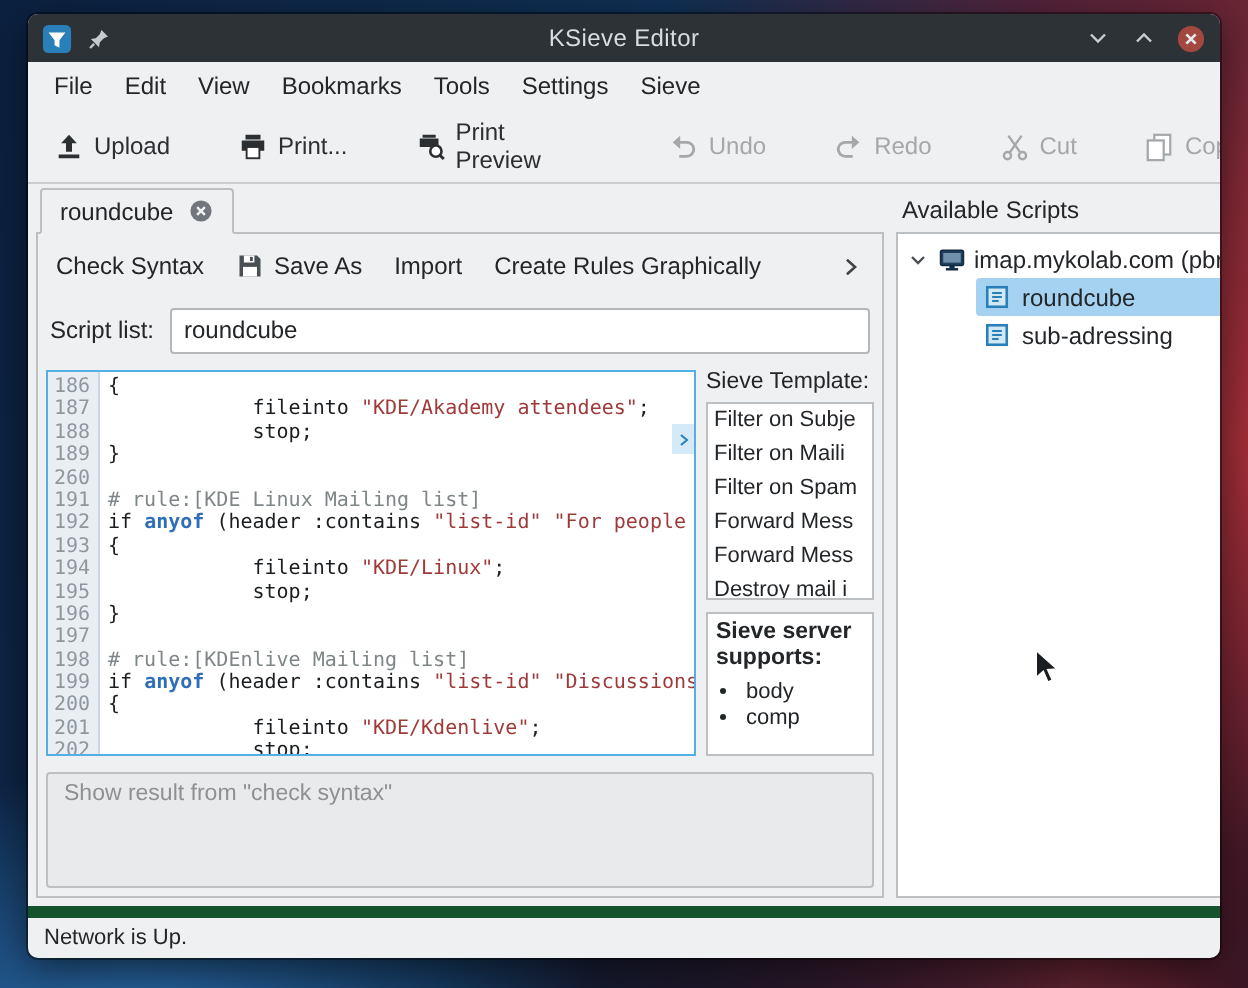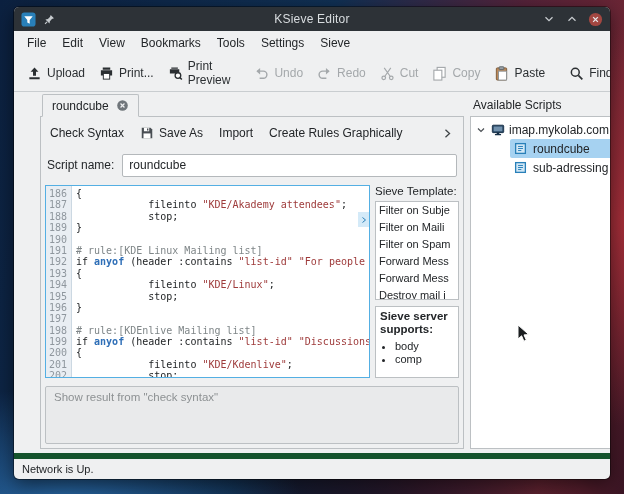--- a/index.html
+++ b/index.html
@@ -24,27 +24,27 @@
   .tb-title { flex:1; text-align:center; letter-spacing:.2px; }
   .tb-controls { width:120px; display:flex; justify-content:flex-end; align-items:center; gap:9px; }
   .icon { display:inline-flex; align-items:center; justify-content:center; line-height:0; }
 
   
   .menubar { flex:0 0 24px; display:flex; align-items:center; padding:0 5px; font-size:12px; }
   .menu-item { padding:3px 8px; border-radius:2px; }
 
   
   .toolbar { flex:0 0 30px; display:flex; align-items:center; padding:0 6px;
-    border-bottom:1px solid #c9cdd0; font-size:12px; }
+    border-bottom:1px solid #c9cdd0; font-size:12px;gap:20px; }
   .tbtn { display:flex; align-items:center; gap:5px; padding:4px 7px; color:#2b2f32; border-radius:2px; }
   .tbtn.disabled { color:#a4a8ab; }
   .tsep { width:1px; height:19px; background:#cdd1d4; margin:0 5px; }
 
   
-  .content { flex:1; display:flex; gap:6px; padding:2px 4px 4px 4px; min-height:0;margin-left:22px; }
+  .content { flex:1; display:flex; gap:6px; padding:2px 4px 4px 4px; min-height:0; }
   .left-pane { width:424px; display:flex; flex-direction:column; min-height:0; }
   .tab-row { flex:0 0 22px; display:flex; padding-left:2px; position:relative; z-index:2; }
   .tab { display:flex; align-items:center; gap:7px; padding:0 9px; font-size:12px;
     background:#eff0f1; border:1px solid #bcc0c3; border-bottom:1px solid #eff0f1;
     border-radius:2px 2px 0 0; height:23px; margin-bottom:-1px; }
   .tab-frame { flex:1; border:1px solid #bcc0c3; background:#eff0f1;
     padding:4px; display:flex; flex-direction:column; gap:8px; min-height:0; }
 
   .actions-row { flex:0 0 24px; display:flex; align-items:center; gap:16px;
     font-size:12px; padding:0 5px; }
@@ -274,32 +274,32 @@
             <span class="action-btn">Create Rules Graphically</span>
             <span class="spacer"></span>
             <span class="icon">
                 <svg width="13" height="13" viewBox="0 0 16 16">
                   <path d="M5.5 3.5 10.5 8l-5 4.5" fill="none" stroke="#3f4447" stroke-width="1.6"></path>
                 </svg>
               </span>
           </div>
 
           <div class="name-row">
-            <span>Script name:</span>
+            <span>Script list:</span>
             <input type="text" value="roundcube" style="">
           </div>
 
           <div class="mid-row">
             <div class="editor">
               <div class="gutter">
                   <div class="gnum">186</div>
                   <div class="gnum">187</div>
                   <div class="gnum">188</div>
                   <div class="gnum">189</div>
-                  <div class="gnum">190</div>
+                  <div class="gnum">260</div>
                   <div class="gnum">191</div>
                   <div class="gnum">192</div>
                   <div class="gnum">193</div>
                   <div class="gnum">194</div>
                   <div class="gnum">195</div>
                   <div class="gnum">196</div>
                   <div class="gnum">197</div>
                   <div class="gnum">198</div>
                   <div class="gnum">199</div>
                   <div class="gnum">200</div>

